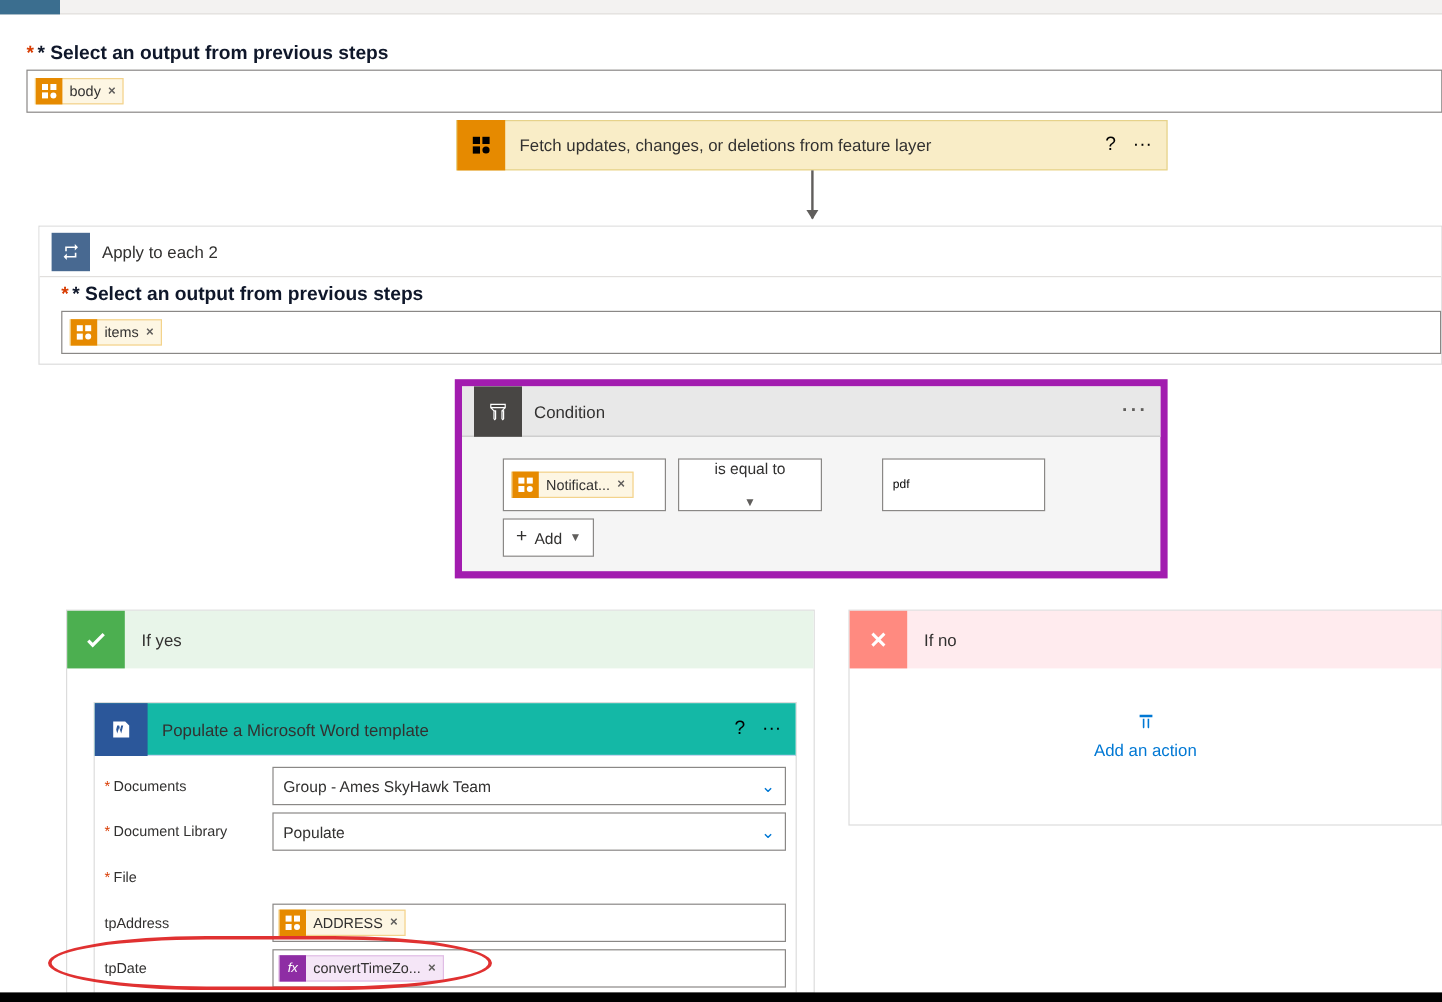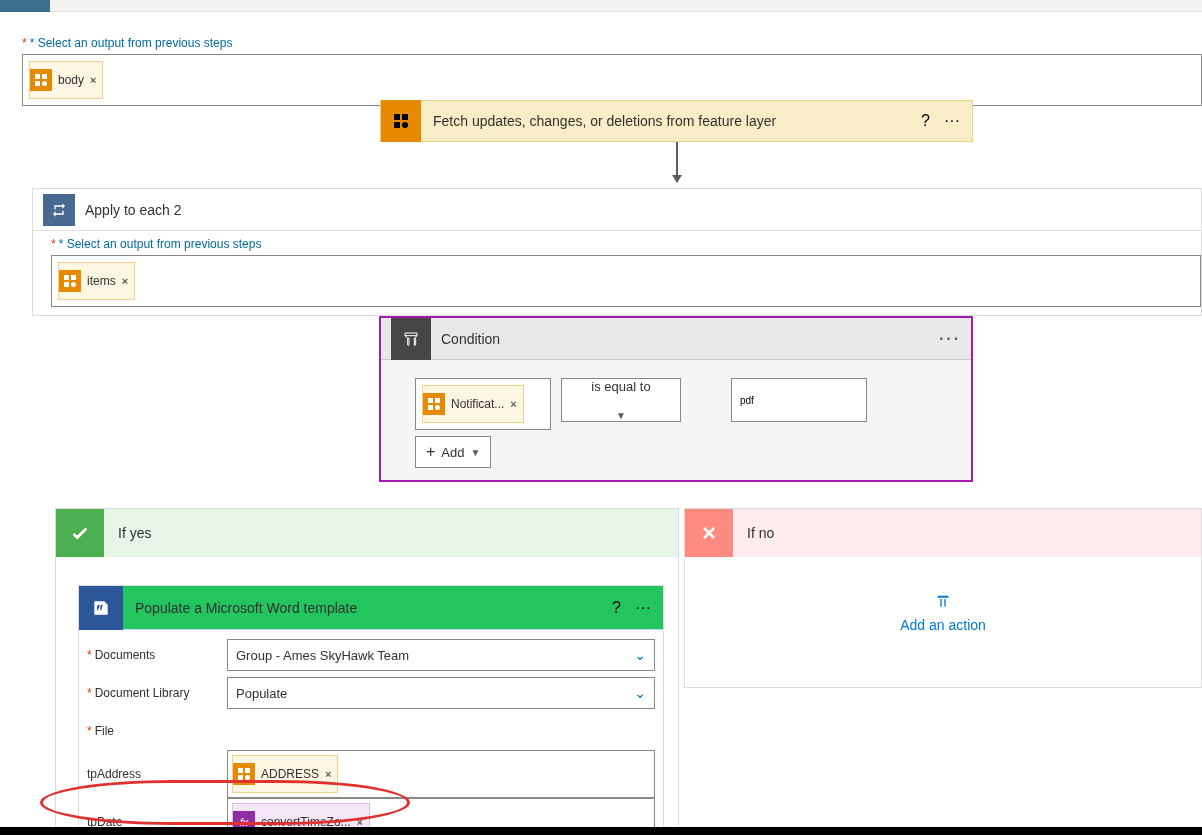--- a/index.html
+++ b/index.html
@@ -19,74 +19,74 @@
   .card-header .dots { letter-spacing:2px; font-weight:bold; cursor:pointer; }
 
   .icon-box { width:32px; height:32px; display:flex; align-items:center; justify-content:center; flex-shrink:0; }
   .icon-loop   { background:#486991; color:#fff; }
   .icon-cond   { background:#484644; color:#fff; }
   .icon-word   { background:#2b579a; color:#fff; }
   .icon-check  { background:#4caf50; color:#fff; }
   .icon-x      { background:#ff8a80; color:#fff; }
   .tiny-svg    { width:16px; height:16px; fill:currentColor; }
 
-  .token { display:inline-flex; align-items:center; border:1px solid #f3d38b; background:#fdf6e3; height:38px; padding:0 6px 0 0; font-size:12px; color:#323130; margin:2px; }
+  .token { display:inline-flex; align-items:center; border:1px solid #f3d38b; background:#fdf6e3; height:22px; padding:0 6px 0 0; font-size:12px; color:#323130; margin:2px; }
   .token .ticon { width:22px; height:22px; background:#e68a00; color:#fff; display:flex; align-items:center; justify-content:center; margin-right:6px; }
   .token.fx { background:#f5e6f7; border-color:#e0bde5; }
   .token.fx .ticon { background:#8e2da4; font-style:italic; font-size:11px; }
   .token .x { margin-left:6px; color:#605e5c; cursor:pointer; font-size:11px; font-weight:bold; }
 
   .req::before { content:"*"; color:#d83b01; margin-right:3px; }
 
   .field-box { border:1px solid #8a8886; background:#fff; padding:4px 8px; min-height:30px; display:flex; align-items:center; font-size:13px; color:#323130; }
   .field-box.token-host { padding:2px; }
-  .label-sm { font-size:12px; color:#0369a1; margin:6px 0 4px 0; }
+  .label-sm { font-size:16px; color:#0f172a; margin:6px 0 4px 0;font-weight:bold; }
   .output-row { border:1px solid #8a8886; padding:4px; background:#fff; }
 
   
   .fetch-card { position:absolute; left:380px; top:100px; width:593px; background:#f9edc7; border:1px solid #e6d28a; height:42px; display:flex; align-items:center; }
   .fetch-card .icon-box { width:40px; height:42px; background:#e68a00; }
   .fetch-card .title { font-size:14px; margin-left:12px; color:#323130; }
   .fetch-card .more { margin-left:auto; display:flex; align-items:center; gap:14px; padding-right:12px; }
 
   
   .arrow { position:absolute; left:676px; top:142px; width:2px; height:40px; background:#605e5c; }
   .arrow::after { content:""; position:absolute; left:-4px; bottom:-1px; border-left:5px solid transparent; border-right:5px solid transparent; border-top:8px solid #605e5c; }
 
   
   .inner-card { position:absolute; left:32px; top:188px; right:0; }
   .inner-card .card-header { background:#fff; }
   .inner-body { padding:0 0 8px 18px; }
 
   
-  .cond-card { position:absolute; left:379px; top:316px; width:594px; background:#f5f5f5; border:2px solid #a21caf; padding-bottom:12px; }
+  .cond-card { position:absolute; left:379px; top:316px; width:594px; background:#f5f5f5; border:6px solid #a21caf; padding-bottom:12px; }
   .cond-card .card-header { background:#e8e8e8; border-bottom:1px solid #c8c8c8; }
   .cond-card .card-header .icon-box { width:40px; height:42px; }
   .cond-rows { padding:18px 14px 6px 34px; }
   .cond-row { display:flex; gap:10px; align-items:flex-start; }
   .cond-cell { border:1px solid #8a8886; background:#fff; min-height:44px; padding:4px; display:flex; align-items:center; }
   .cond-cell.lhs { width:136px; }
   .cond-cell.op  { width:120px; height:32px; justify-content:space-between; padding:0 8px; font-size:13px; color:#323130;flex-direction:column; }
   .cond-cell.rhs { width:136px; height:32px; font-size:10px; padding:0 8px;margin-left:40px; }
   .add-row { display:inline-flex; align-items:center; border:1px solid #8a8886; background:#fff; height:32px; padding:0 10px; font-size:13px; color:#323130; gap:6px; margin-left:34px; cursor:pointer; }
   .chev { font-size:10px; color:#605e5c; }
 
   
   .branch { position:absolute; top:508px; border:1px solid #dcdcdc; }
   .branch-yes { left:55px; width:624px; height:320px; background:#fff; }
-  .branch-no  { left:684px; right:0; height:180px; background:#fff; }
+  .branch-no  { left:707px; right:0; height:180px; background:#fff; }
   .branch-head { display:flex; align-items:center; height:48px; }
   .branch-head .icon-box { width:48px; height:48px; }
   .branch-head .t { margin-left:14px; font-size:14px; color:#323130; }
   .branch-yes .branch-head { background:#e8f5e9; }
   .branch-no  .branch-head { background:#ffebee; }
 
   
   .word-card { margin:28px 14px 0 22px; border:1px solid #dcdcdc; }
-  .word-header { background:#22c55e; height:44px; display:flex; align-items:center; border-bottom:1px solid #c7d7ef; }
+  .word-header { background:#14b8a6; height:44px; display:flex; align-items:center; border-bottom:1px solid #c7d7ef; }
   .word-header .icon-box { width:44px; height:44px; }
   .word-header .title { font-size:14px; margin-left:12px; color:#323130; }
   .word-header .more { margin-left:auto; display:flex; align-items:center; gap:14px; padding-right:12px; }
   .form-grid { padding:6px 8px; }
   .form-row { display:flex; align-items:center; min-height:38px; }
   .form-row .lbl { width:140px; font-size:12px; color:#323130; }
   .form-row .val { flex:1; }
   .select-box { border:1px solid #8a8886; background:#fff; height:32px; display:flex; align-items:center; padding:0 8px; font-size:13px; color:#323130; justify-content:space-between; }
   .select-box .chev-big { color:#0078d4; font-size:14px; }
   .file-ico { color:#0078d4; font-size:14px; }

